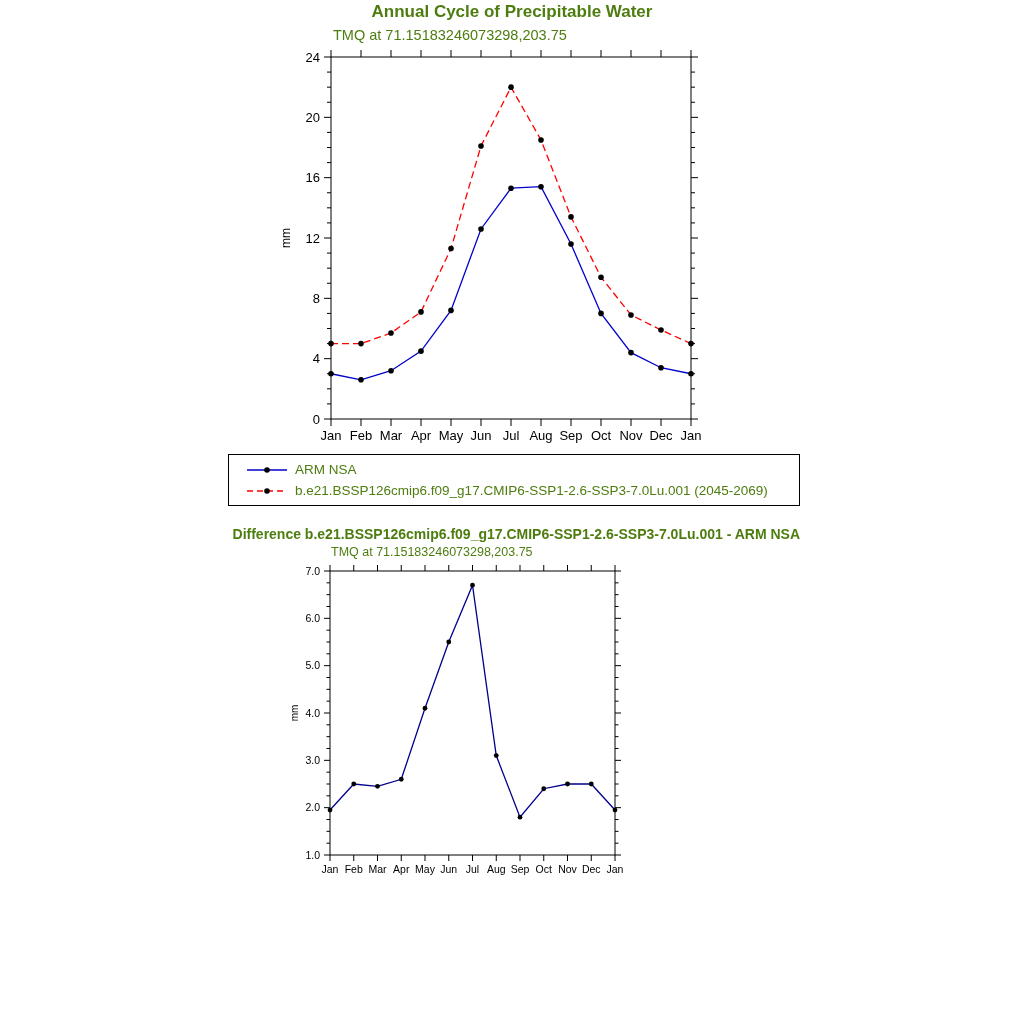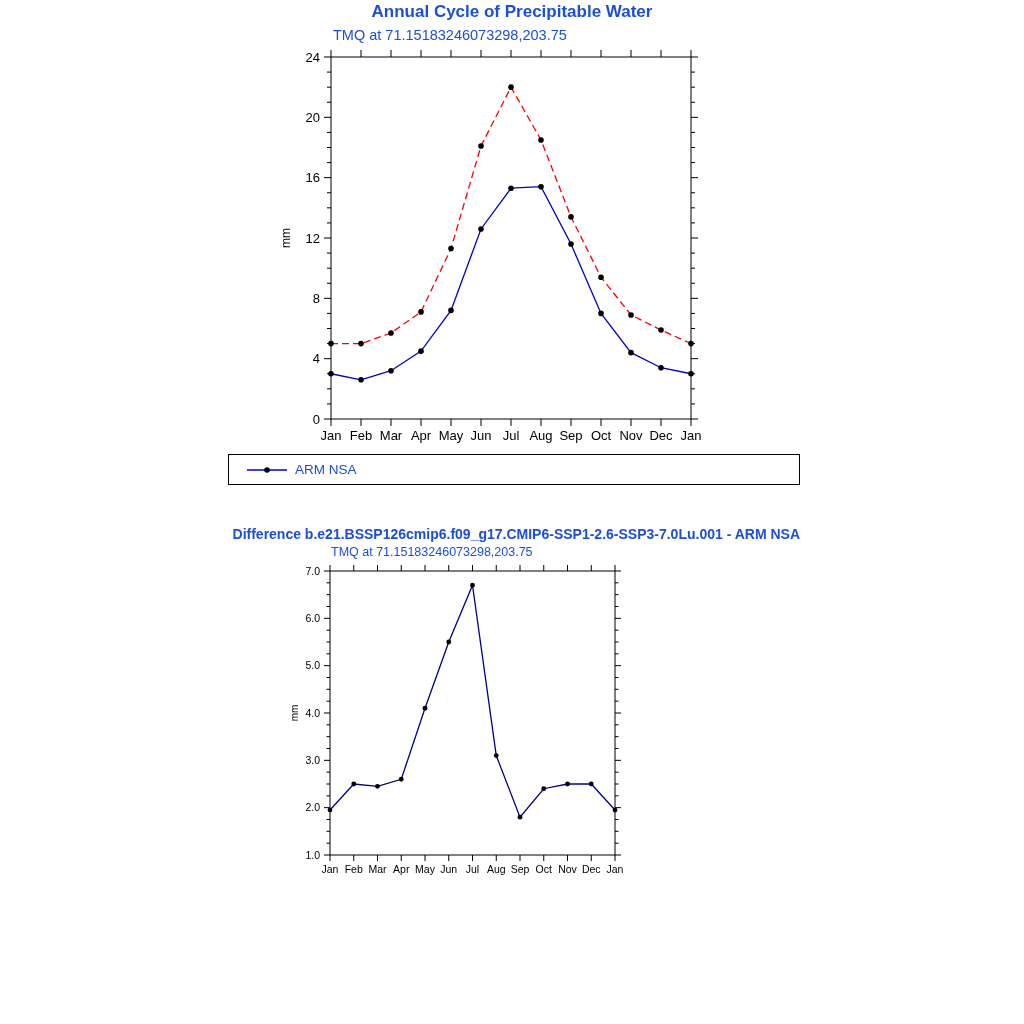--- a/index.html
+++ b/index.html
@@ -1,17 +1,17 @@
 <!DOCTYPE html>
 <html><head>
 <meta charset="utf-8">
 <style>
   html,body{margin:0;padding:0;background:#fff;}
   .page{position:relative;width:1024px;height:1024px;background:#fff;overflow:hidden;
-        font-family:"Liberation Sans", sans-serif;color:#1d4ed8;}
+        font-family:"Liberation Sans", sans-serif;color:#4d7c0f;}
   .abs{position:absolute;}
   .chart-title-main{top:2px;left:0;width:1024px;text-align:center;
         font-size:17px;font-weight:bold;}
   .chart-subtitle-1{top:27px;left:333px;font-size:14.5px;}
   .svg-0{top:46px;left:240px;}
   .legend-box{top:454px;left:228px;width:572px;box-sizing:border-box;
         border:1px solid #000;padding:4px 16px;background:#fff;}
   .legend-row{display:flex;align-items:center;gap:6px;height:21px;font-size:13.5px;white-space:nowrap;}
   .chart-title-diff{top:526px;left:150px;width:650px;text-align:right;
         font-size:14px;font-weight:bold;}
@@ -157,20 +157,27 @@
       </svg>
 
     <div class="abs legend-box">
       <div class="legend-row">
         <svg width="44" height="16">
           <line x1="2" y1="8" x2="42" y2="8" stroke="#0000cd" stroke-width="1.3"></line>
           <circle cx="22" cy="8" r="2.8" fill="#000000"></circle>
         </svg>
         <span>ARM NSA</span>
       </div>
+      <div class="legend-row">
+        <svg width="44" height="16">
+          <line x1="2" y1="8" x2="42" y2="8" stroke="#ff0000" stroke-width="1.3" stroke-dasharray="6,4"></line>
+          <circle cx="22" cy="8" r="2.8" fill="#000000"></circle>
+        </svg>
+        <span>b.e21.BSSP126cmip6.f09_g17.CMIP6-SSP1-2.6-SSP3-7.0Lu.001 (2045-2069)</span>
+      </div>
     </div>
   </section>
 
   <section>
     <div class="abs chart-title-diff">Difference b.e21.BSSP126cmip6.f09_g17.CMIP6-SSP1-2.6-SSP3-7.0Lu.001 - ARM NSA</div>
     <div class="abs chart-subtitle-2">TMQ at 71.15183246073298,203.75</div>
     <svg id="chart1" class="abs svg-1" width="460" height="330">
         <rect x="90" y="11" width="285" height="284" fill="none" stroke="#000" stroke-width="1"></rect>
         <line stroke="#000" stroke-width="1" x1="84" y1="295" x2="90" y2="295"></line>
         <line stroke="#000" stroke-width="1" x1="375" y1="295" x2="381" y2="295"></line>

